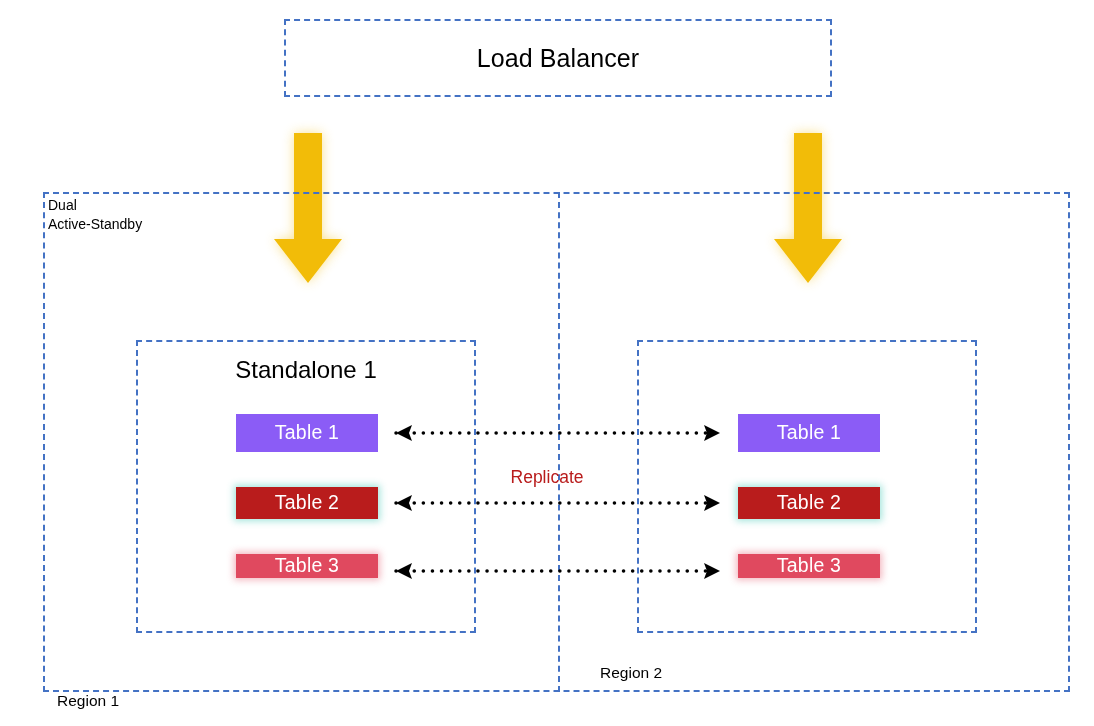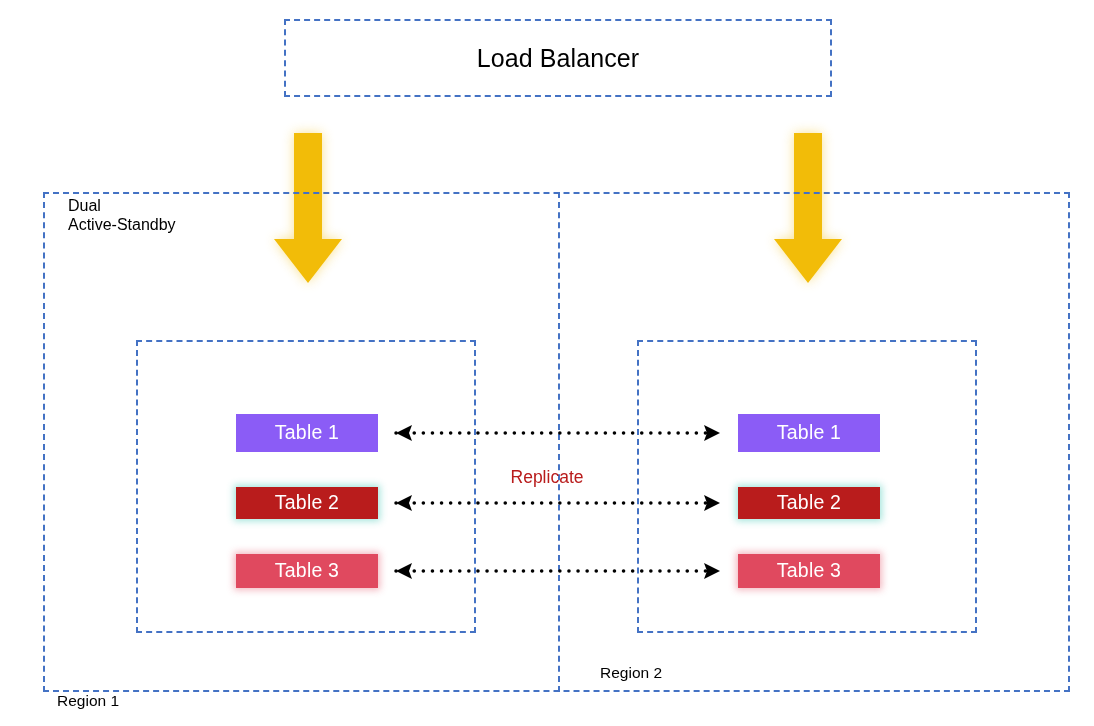--- a/index.html
+++ b/index.html
@@ -46,23 +46,23 @@
 
   #dual-region-box {
     left: 43px;
     top: 192px;
     width: 1027px;
     height: 500px;
   }
 
   #dual-label {
     position: absolute;
-    left: 68px;
+    left: 48px;
     top: 196px;
-    font-size: 16px;
+    font-size: 14px;
     line-height: 19px;
     white-space: pre-line;
     color: #000;
   }
 
   
   #region-divider {
     position: absolute;
     left: 558px;
     top: 192px;
@@ -120,21 +120,21 @@
   .chip-green  { background: #8b5cf6; }
   .chip-teal   { background: #b91c1c; box-shadow: 0 0 7px 2px rgba(51,195,176,0.45); }
   .chip-red    { background: #e0495f; box-shadow: 0 0 7px 2px rgba(224,73,95,0.40); }
 
   
   .l-chip { left: 236px; width: 142px; }
   .r-chip { left: 738px; width: 142px; }
 
   .row-1 { top: 414px; height: 38px; }
   .row-2 { top: 487px; height: 32px; }
-  .row-3 { top: 554px; height: 34px; }
+  .row-3 { top: 554px; height: 24px; }
 
   
   .gold-arrow {
     position: absolute;
     width: 76px;
     height: 152px;
     filter: drop-shadow(0 0 6px rgba(242,188,8,0.45));
   }
   #gold-arrow-1 { left: 270px; top: 133px; }
   #gold-arrow-2 { left: 770px; top: 133px; }
@@ -182,20 +182,21 @@
   <div class="dashed-box" id="dual-region-box"></div>
   <div id="region-divider"></div>
 
   <div id="dual-label">Dual
 Active-Standby</div>
 
   <div class="region-label" id="region-1-label">Region 1</div>
   <div class="region-label" id="region-2-label">Region 2</div>
 
   <div class="standalone-box" id="standalone-1-box"></div>
+  <div class="standalone-title" id="standalone-1-title">Standalone 1</div>
 
   <div class="table-chip chip-green l-chip row-1">Table 1</div>
   <div class="table-chip chip-teal l-chip row-2">Table 2</div>
   <div class="table-chip chip-red l-chip row-3">Table 3</div>
 
   <div class="standalone-box" id="standalone-2-box"></div>
 
   <div class="table-chip chip-green r-chip row-1">Table 1</div>
   <div class="table-chip chip-teal r-chip row-2">Table 2</div>
   <div class="table-chip chip-red r-chip row-3">Table 3</div>

